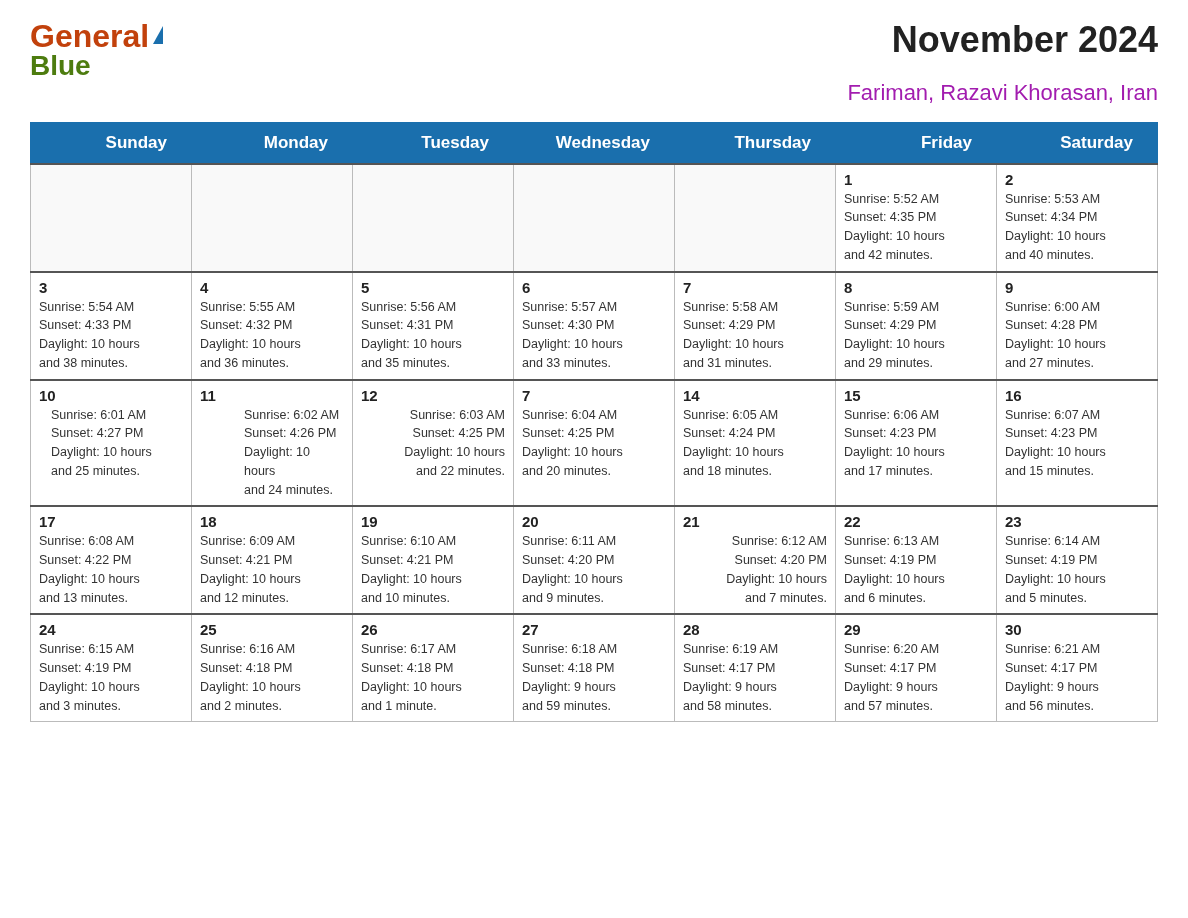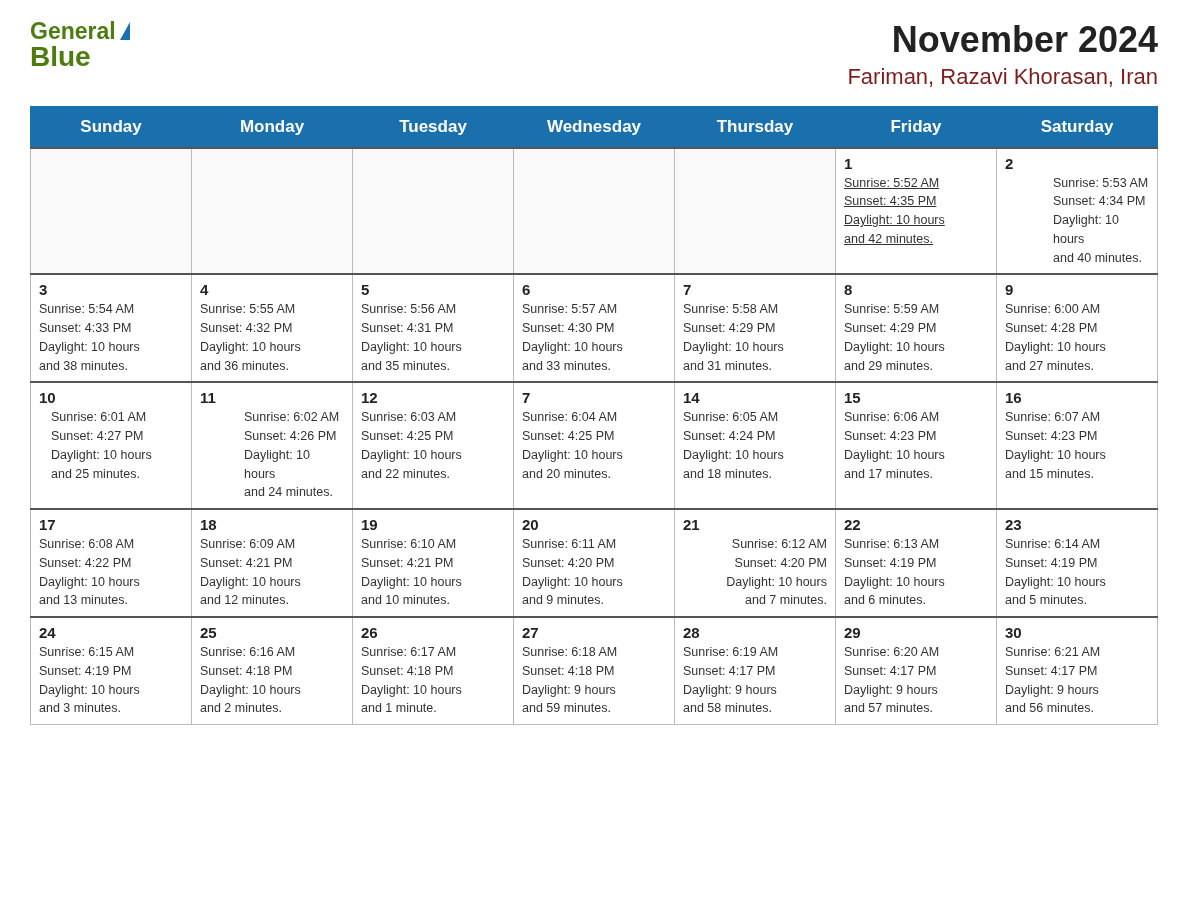--- a/index.html
+++ b/index.html
@@ -15,23 +15,23 @@
       justify-content: space-between;
       align-items: flex-start;
       margin-bottom: 16px;
     }
     .logo {
       display: flex;
       flex-direction: column;
       align-items: flex-start;
     }
     .logo-general {
-      font-size: 23px;
-      font-weight: bold;
-      color: #4d7c0f;
+      font-size: 32px;
+      font-weight: bold;
+      color: #c2410c;
       line-height: 1;
     }
     .logo-blue {
       font-size: 28px;
       font-weight: bold;
       color: #4d7c0f;
       line-height: 1;
       display: flex;
       align-items: center;
       gap: 4px;
@@ -40,35 +40,35 @@
       text-align: right;
     }
     .month-title {
       font-size: 36px;
       font-weight: bold;
       color: #222;
       line-height: 1.1;
     }
     .location-title {
       font-size: 22px;
-      color: #7f1d1d;
-      margin-top: 4px;
+      color: #a21caf;
+      margin-top: 20px;
     }
     .calendar {
       width: 100%;
       border-collapse: collapse;
       border: 1px solid #999;
     }
     .calendar th {
       background-color: #1a6fad;
       color: #fff;
       font-size: 17px;
       font-weight: bold;
-      padding: 10px 16px;
-      text-align: center;
+      padding: 10px 24px;
+      text-align: right;
       border: 1px solid #1a6fad;
     }
     .calendar td {
       vertical-align: top;
       padding: 6px 8px;
       border: 1px solid #bbb;
       width: 14.28%;
       min-height: 90px;
       font-size: 13px;
       color: #333;
@@ -123,28 +123,28 @@
   </thead>
   <tbody id="calendar-body">
   <tr class="week-row">
         <td class="empty-cell"></td>
         <td class="empty-cell"></td>
         <td class="empty-cell"></td>
         <td class="empty-cell"></td>
         <td class="empty-cell"></td>
         <td>
           <span class="day-number">1</span>
-          <div class="day-info" style="white-space: pre-line; text-decoration: underline;">Sunrise: 5:52 AM
+          <div class="day-info" style="white-space: pre-line;">Sunrise: 5:52 AM
 Sunset: 4:35 PM
 Daylight: 10 hours
 and 42 minutes.</div>
         </td>
         <td>
           <span class="day-number">2</span>
-          <div class="day-info" style="white-space: pre-line; margin-left: 48px;">Sunrise: 5:53 AM
+          <div class="day-info" style="white-space: pre-line;">Sunrise: 5:53 AM
 Sunset: 4:34 PM
 Daylight: 10 hours
 and 40 minutes.</div>
         </td>
       </tr>
       <tr class="week-row">
         <td>
           <span class="day-number">3</span>
           <div class="day-info" style="white-space: pre-line;">Sunrise: 5:54 AM
 Sunset: 4:33 PM
@@ -204,21 +204,21 @@
         </td>
         <td>
           <span class="day-number">11</span>
           <div class="day-info" style="white-space: pre-line; margin-left: 44px;">Sunrise: 6:02 AM
 Sunset: 4:26 PM
 Daylight: 10 hours
 and 24 minutes.</div>
         </td>
         <td>
           <span class="day-number">12</span>
-          <div class="day-info" style="white-space: pre-line;">Sunrise: 6:03 AM
+          <div class="day-info" style="white-space: pre-line; text-align: right;">Sunrise: 6:03 AM
 Sunset: 4:25 PM
 Daylight: 10 hours
 and 22 minutes.</div>
         </td>
         <td>
           <span class="day-number">7</span>
           <div class="day-info" style="white-space: pre-line;">Sunrise: 6:04 AM
 Sunset: 4:25 PM
 Daylight: 10 hours
 and 20 minutes.</div>

